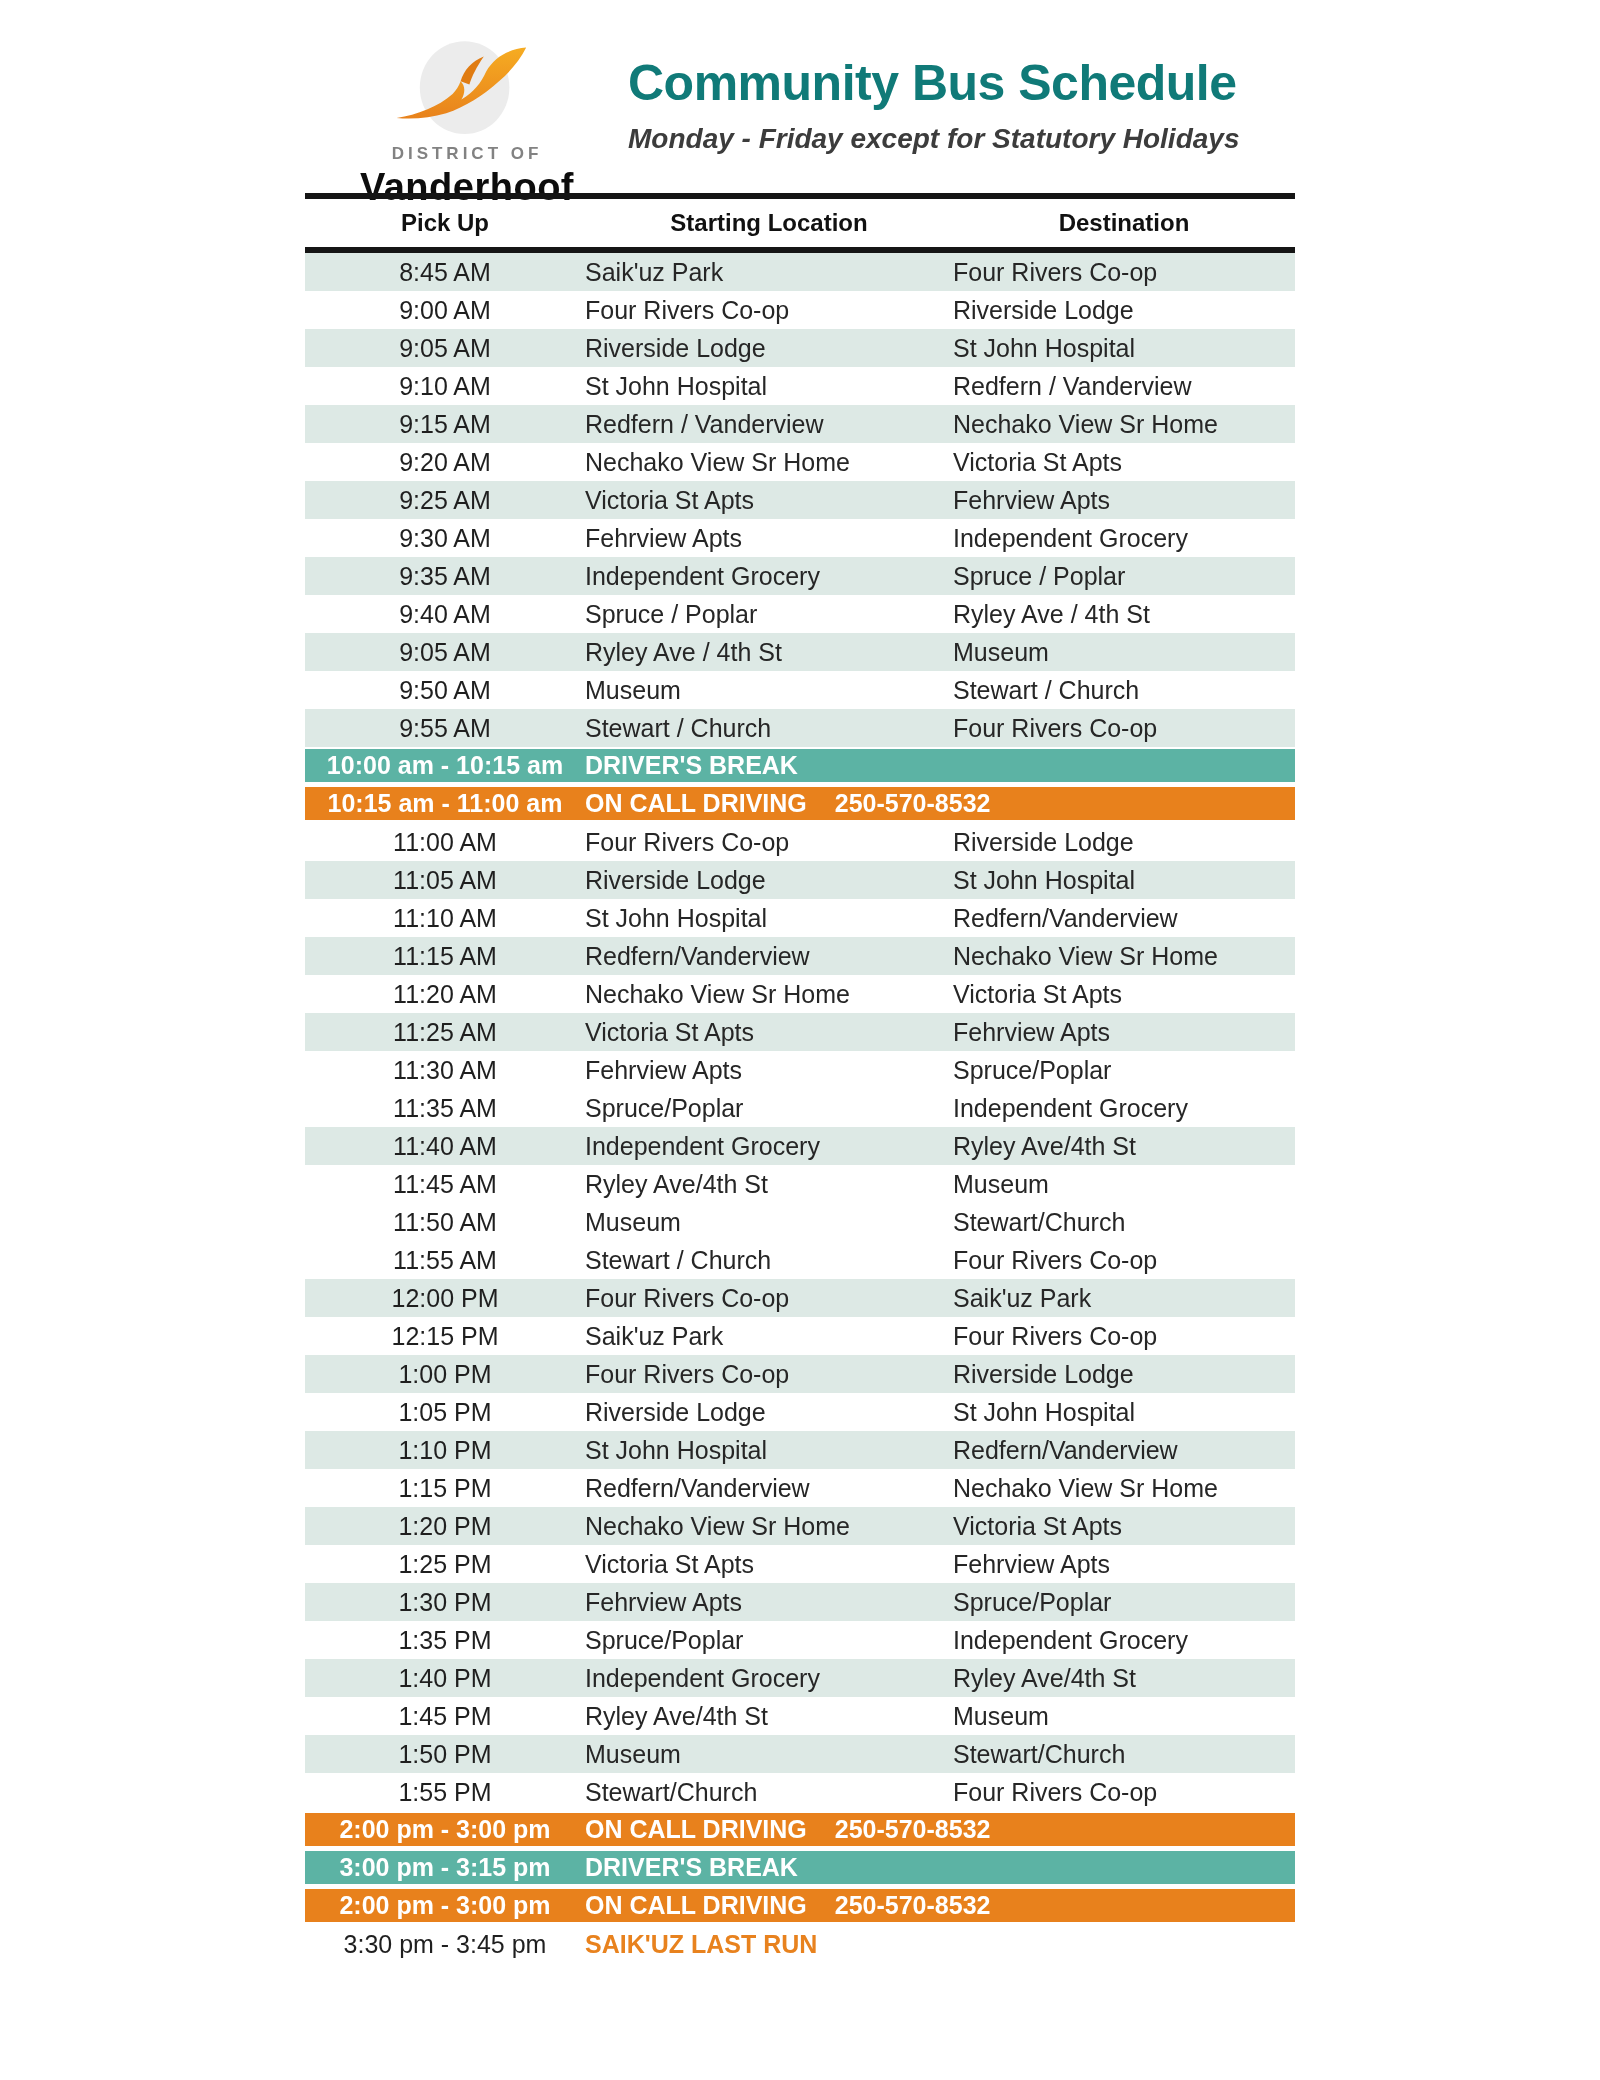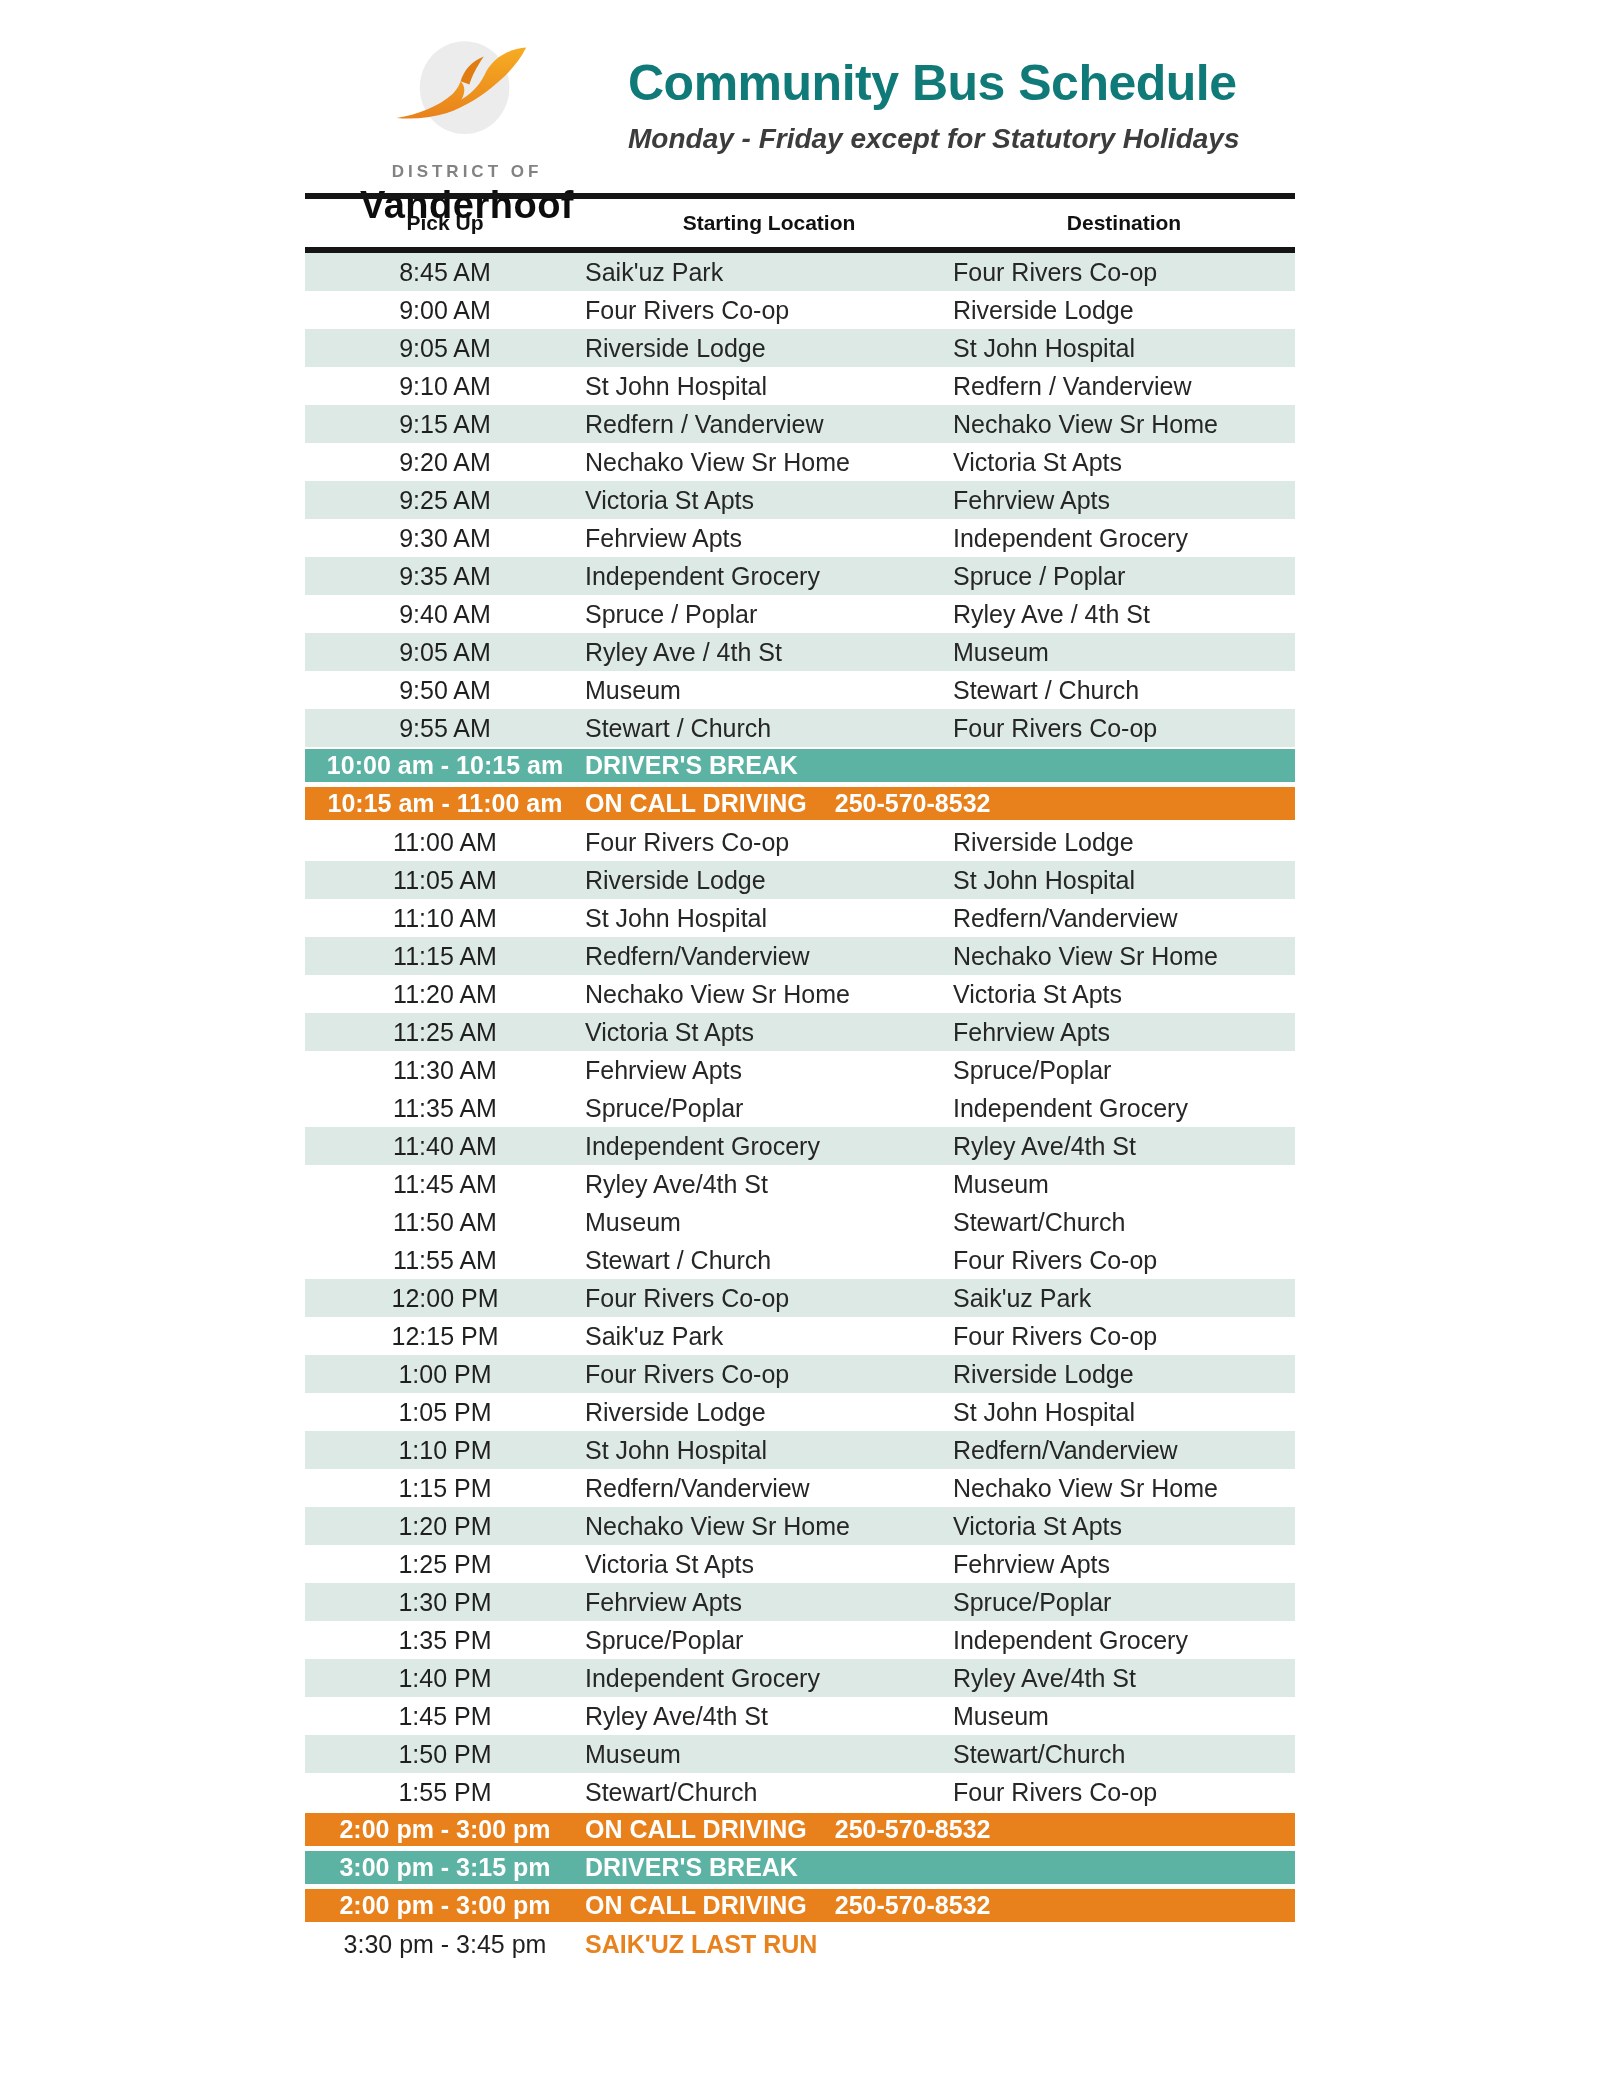--- a/index.html
+++ b/index.html
@@ -15,33 +15,33 @@
   }
   *{box-sizing:border-box;}
   body{margin:0;background:#9a9a9a;font-family:"Liberation Sans","DejaVu Sans",sans-serif;}
   .page{
     position:relative;width:1600px;height:2080px;background:#ffffff;
     overflow:hidden;margin:0 auto;
   }
   
   .logo{position:absolute;left:352px;top:38px;width:230px;text-align:center;}
   .logo-bird{display:block;margin:0 auto;width:160px;height:104px;}
-  .logo-district{font-size:17px;font-weight:bold;color:var(--district-gray);letter-spacing:4px;margin-top:20px;}
+  .logo-district{font-size:17px;font-weight:bold;color:var(--district-gray);letter-spacing:4px;margin-top:2px;}
   .logo-name{font-size:38px;font-weight:bold;color:#0d0d0d;letter-spacing:0.5px;margin-top:2px;}
   .titles{position:absolute;left:628px;top:56px;width:625px;}
   .page-title{margin:0;font-size:50px;line-height:1.1;font-weight:bold;color:var(--title-color);letter-spacing:-0.5px;}
   .page-subtitle{margin-top:12px;font-size:28px;font-weight:bold;font-style:italic;color:var(--subtitle-color);}
   
   .schedule{position:absolute;left:305px;top:193px;width:990px;}
   .thead{
     display:flex;align-items:center;height:60px;
     border-top:6px solid var(--rule-color);
     border-bottom:6px solid var(--rule-color);
   }
-  .th{font-weight:bold;font-size:21px;color:#111;text-align:center;}
+  .th{font-weight:bold;font-size:24px;color:#111;text-align:center;}
   .th-time{width:280px;}
   .th-from{width:368px;}
   .th-to{flex:1;}
   .row{display:flex;align-items:center;height:38px;font-size:25px;color:var(--row-text);background:#fff;}
   .row.shaded{background:var(--row-shade);}
   .cell{white-space:nowrap;overflow:hidden;}
   .cell-time{width:280px;text-align:center;color:#1f1f1f;}
   .cell-from{width:368px;text-align:left;}
   .cell-to{flex:1;text-align:left;}
   .row.band{color:#ffffff;font-weight:bold;border-top:2px solid #fff;border-bottom:3px solid #fff;background-clip:padding-box;}

